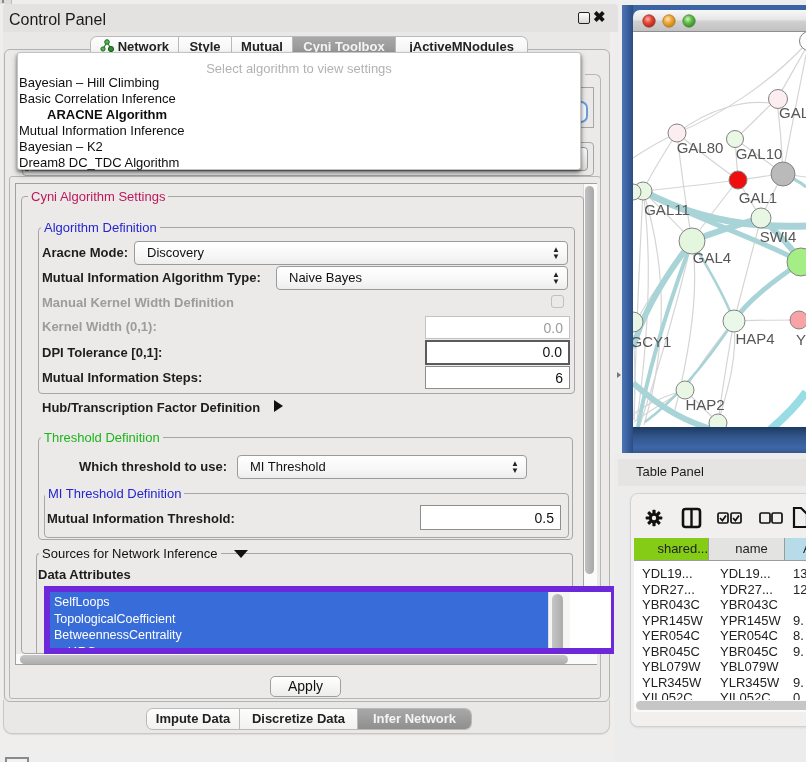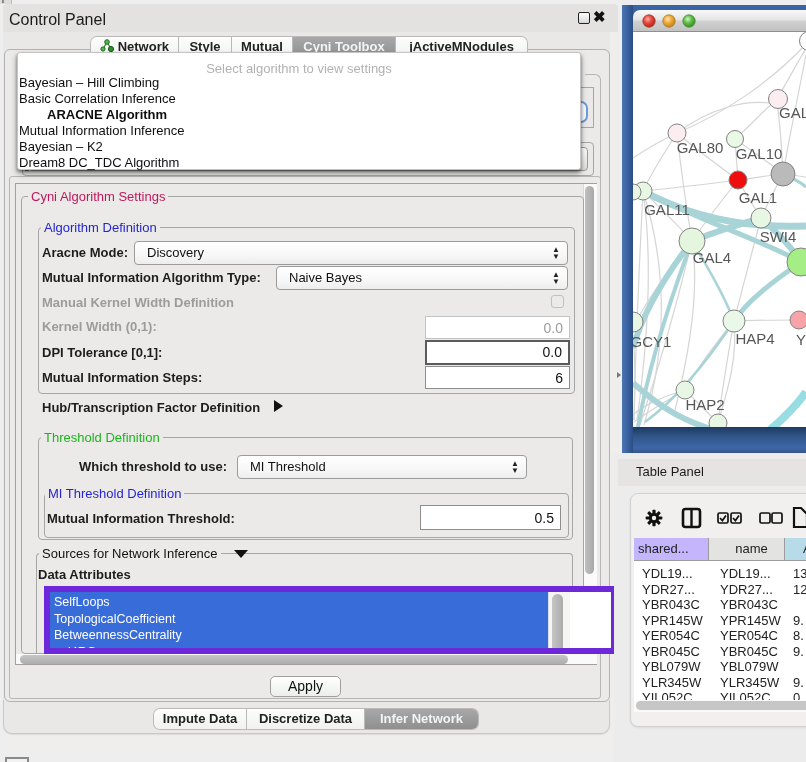--- a/index.html
+++ b/index.html
@@ -130,21 +130,21 @@
 
 <div class="abs" style="left:44px;top:586px;width:573px;height:68px;border:6px solid #6d28d9;background:#fff;box-sizing:border-box;overflow:hidden;">
   <div style="position:absolute;left:0;top:0;width:498px;height:80px;background:#386cd9;"></div>
   <div class="abs" style="left:4px;top:2px;font-size:12.5px;color:#fff;line-height:16.7px;">SelfLoops<br>TopologicalCoefficient<br>BetweennessCentrality<br>gal4RGexp</div>
   <div class="abs" style="left:498px;top:0;width:21px;height:68px;background:#f5f5f4;border-left:1px solid #ddd;"></div>
   <div class="abs" style="left:502px;top:2px;width:11px;height:62px;background:linear-gradient(90deg,#c6c6c6,#ababab);border-radius:6px;"></div>
 </div>
 
 <div class="abs" style="left:270px;top:676px;width:69px;height:19px;border:1px solid #9f9f9f;border-radius:5px;background:linear-gradient(180deg,#ffffff,#ededeb);text-align:center;font-size:14px;color:#111;line-height:18px;">Apply</div>
 
-<div class="abs" style="left:154px;top:709px;height:20px;border-radius:6px;overflow:hidden;box-shadow:0 0 0 1px #b9b9b9;white-space:nowrap;">
+<div class="abs" style="left:147px;top:709px;height:20px;border-radius:6px;overflow:hidden;box-shadow:0 0 0 1px #b9b9b9;white-space:nowrap;">
   <div class="seg" style="width:93px;height:20px;line-height:19px;">Impute Data</div><div class="seg" style="width:118px;height:20px;line-height:19px;">Discretize Data</div><div class="seg sel" style="width:113px;height:20px;line-height:19px;border-right:0;">Infer Network</div>
 </div>
 
 <div class="abs" style="left:5px;top:757px;width:20px;height:14px;border:2px solid #8a8a8a;background:#f2f2f2;"></div>
 
 <div class="abs" style="left:617px;top:372px;width:0;height:0;border-left:4px solid #777;border-top:3px solid transparent;border-bottom:3px solid transparent;"></div>
 
 <div class="abs" style="left:622px;top:5px;width:184px;height:448px;background:#3b64a5;"></div>
 <div class="abs" style="left:622px;top:5px;width:11px;height:448px;background:linear-gradient(90deg,#4d74b1 0%,#3b64a5 45%,#2c4d80 100%);"></div>
 <div class="abs" style="left:633px;top:427px;width:173px;height:26px;background:linear-gradient(180deg,#1c3a62 0%,#33578d 40%,#3e67a8 80%,#35568c 100%);"></div>
@@ -289,21 +289,21 @@
       <path d="M103,15 l2.4,2.6 l3.6,-5"></path>
       <rect x="130" y="10" width="10" height="10" rx="1.5"></rect>
       <rect x="142" y="10" width="10" height="10" rx="1.5"></rect>
     </g>
 
     <path d="M164,5 h7 l6,6 v13 h-13 z" fill="none" stroke="#111" stroke-width="2.2"></path>
   </svg>
 
   <div class="abs" style="left:20px;top:85px;width:172px;height:162px;background:#ffffff;overflow:hidden;">
 
-    <div class="abs" style="left:0;top:0;width:75px;height:23px;background:#c4b5fd;border-bottom:1px solid #9c9c9c;border-right:1px solid #9c9c9c;box-sizing:border-box;text-align:left;padding-left:4px;font-size:13px;color:#222;line-height:22px;">shared...</div>
+    <div class="abs" style="left:0;top:0;width:75px;height:23px;background:#84cc16;border-bottom:1px solid #9c9c9c;border-right:1px solid #9c9c9c;box-sizing:border-box;text-align:right;padding-left:17px;font-size:13px;color:#222;line-height:22px;">shared...</div>
     <div class="abs" style="left:75px;top:0;width:76px;height:23px;background:#e3e3e2;border-bottom:1px solid #9c9c9c;border-right:1px solid #9c9c9c;box-sizing:border-box;text-align:center;padding-left:10px;font-size:13px;color:#222;line-height:22px;">name</div>
     <div class="abs" style="left:151px;top:0;width:30px;height:23px;background:#b7dbe9;border-bottom:1px solid #9c9c9c;box-sizing:border-box;font-size:13px;color:#222;line-height:22px;"><span style="margin-left:18px;">A</span></div>
 
     <div class="abs" style="left:8px;top:28px;font-size:13px;color:#222;line-height:15.5px;white-space:pre;">YDL19...
 YDR27...
 YBR043C
 YPR145W
 YER054C
 YBR045C
 YBL079W

